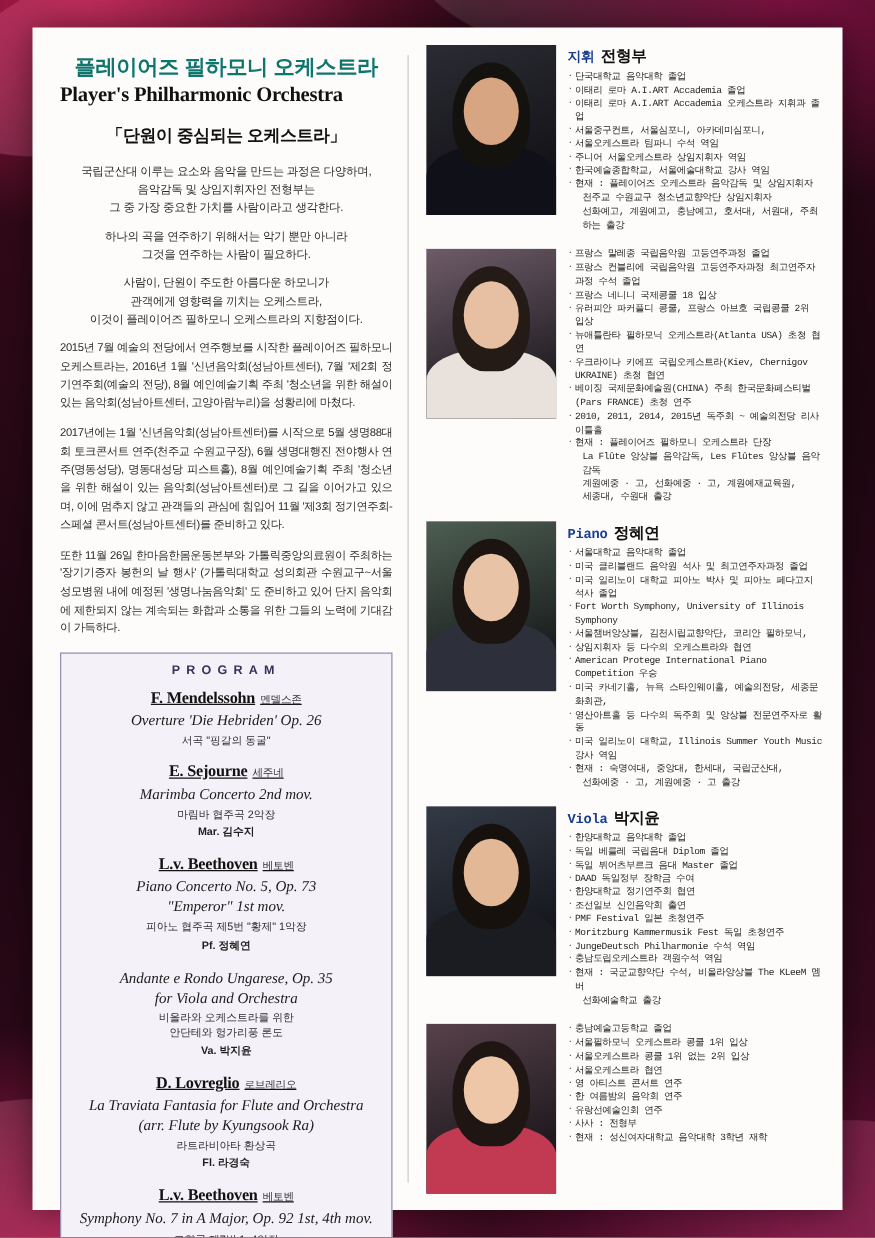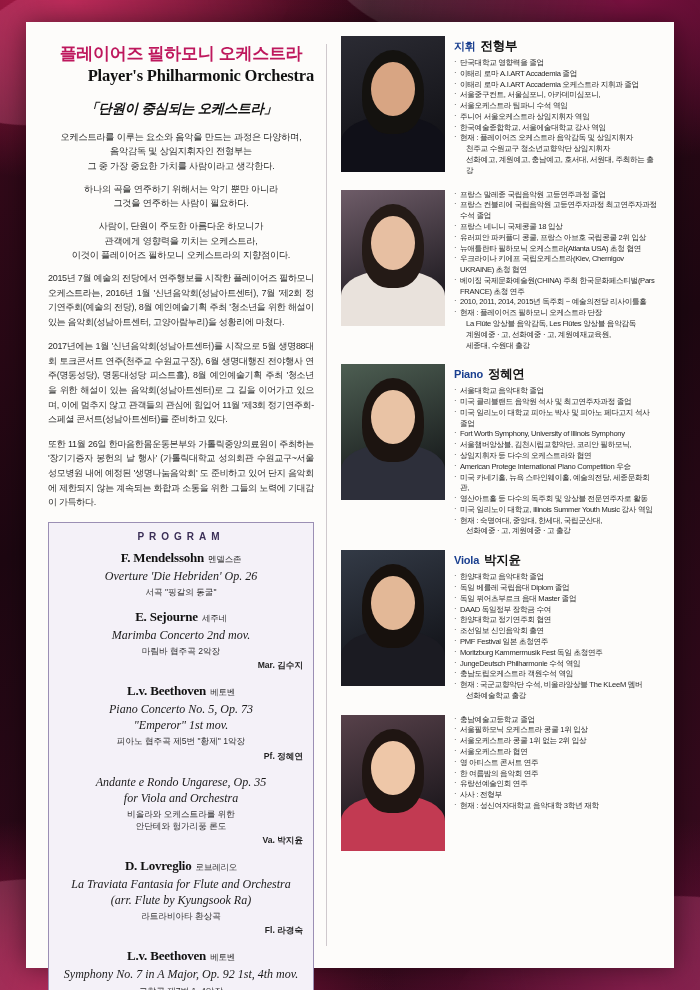--- a/index.html
+++ b/index.html
@@ -26,38 +26,38 @@
   .s4{width:320px;height:130px;right:-70px;bottom:-45px;background:linear-gradient(90deg,rgba(255,255,255,0),rgba(255,110,170,.5));transform:rotate(-14deg);}
 
   .sheet{
     position:absolute;left:26px;top:22px;width:648px;height:946px;
     background:#fdfcfa;
     box-shadow:0 0 26px rgba(0,0,0,.45);
   }
   .cols{display:flex;height:100%;}
   .left{width:300px;padding:14px 12px 10px 22px;box-sizing:border-box;}
   .divider{width:1px;background:#cfc9cd;margin:22px 0;}
-  .right{flex:1;padding:14px 16px 22px 14px;box-sizing:border-box;}
-
-  .title-ko{font-size:17px;font-weight:bold;color:#be185d;text-align:center;letter-spacing:-0.3px;margin-top:6px;}
-  .title-en{font-family:"Liberation Serif", serif;font-size:16.5px;font-weight:bold;color:#111;text-align:right;margin-top:1px;letter-spacing:-0.2px;}
-  .slogan{font-size:13.5px;font-weight:bold;color:#111;text-align:center;margin-top:14px;letter-spacing:-0.3px;font-style:italic;}
+  .right{flex:1;padding:14px 16px 22px 14px;box-sizing:border-box;font-family:Liberation Mono, monospace;}
+
+  .title-ko{font-size:17px;font-weight:bold;color:#0f766e;text-align:center;letter-spacing:-0.3px;margin-top:6px;}
+  .title-en{font-family:"Liberation Serif", serif;font-size:16.5px;font-weight:bold;color:#111;text-align:left;margin-top:1px;letter-spacing:-0.2px;}
+  .slogan{font-size:13.5px;font-weight:bold;color:#111;text-align:center;margin-top:14px;letter-spacing:-0.3px;}
 
   .intro{margin-top:12px;}
   .intro p{margin:0 0 9px 0;font-size:9.2px;line-height:1.55;color:#2a2a2a;text-align:center;letter-spacing:-0.2px;}
   .body-para{margin:0 0 10px 0;font-size:9px;line-height:1.62;color:#2b2b2b;text-align:justify;letter-spacing:-0.3px;}
 
   .program-box{margin-top:12px;border:1px solid #9b8fb4;background:#f4f1f8;padding:8px 10px 12px 10px;}
   .program-head{font-size:10px;font-weight:bold;color:#3b2f57;text-align:center;letter-spacing:5px;margin-bottom:8px;}
   .pitem{text-align:center;margin-bottom:11px;}
-  .pcomposer{font-family:"Liberation Serif",serif;font-size:13px;font-weight:bold;color:#121212;letter-spacing:-0.2px;}
+  .pcomposer{font-family:"Liberation Serif",serif;font-size:13px;font-weight:bold;color:#121212;letter-spacing:-0.2px;text-decoration:underline;}
   .pcomposer .ko{font-family:"Liberation Sans",sans-serif;font-size:8.5px;font-weight:normal;color:#333;margin-left:4px;}
   .ptitle{font-family:Liberation Serif, serif;font-style:italic;font-size:12px;color:#1b1b1b;margin-top:2px;line-height:1.35;}
   .pko{font-size:8.6px;color:#2d2d2d;margin-top:2px;line-height:1.4;}
-  .psolo{font-size:8.6px;color:#1f1f1f;text-align:right;margin-top:3px;font-weight:bold;}
+  .psolo{font-size:8.6px;color:#1f1f1f;margin-top:3px;font-weight:bold;}
 
   .member{display:flex;margin-bottom:13px;}
   .photo{width:104px;height:136px;flex:0 0 104px;overflow:hidden;position:relative;background:#ccc;}
   .photo .bg{position:absolute;inset:0;}
   .photo .face{position:absolute;left:50%;transform:translateX(-50%);border-radius:50%;}
   .photo .hair{position:absolute;left:50%;transform:translateX(-50%);}
   .photo .body{position:absolute;left:50%;bottom:0;transform:translateX(-50%);border-radius:46% 46% 0 0;}
   .mbody{flex:1;padding-left:9px;}
   .mhead{margin-bottom:3px;}
   .role{font-size:11px;font-weight:bold;letter-spacing:-0.2px;}
@@ -79,21 +79,21 @@
 
   <div class="sheet">
     <div class="cols">
 
       <div class="left">
         <div class="title-ko">플레이어즈 필하모니 오케스트라</div>
         <div class="title-en">Player's Philharmonic Orchestra</div>
         <div class="slogan">「단원이 중심되는 오케스트라」</div>
 
         <div class="intro" id="intro-block">
-            <p><span>오케스트라를 이루는 요소와 음악을 만드는 과정은 다양하며,</span><br><span>음악감독 및 상임지휘자인 전형부는</span><br><span>그 중 가장 중요한 가치를 사람이라고 생각한다.</span></p>
+            <p><span>국립군산대 이루는 요소와 음악을 만드는 과정은 다양하며,</span><br><span>음악감독 및 상임지휘자인 전형부는</span><br><span>그 중 가장 중요한 가치를 사람이라고 생각한다.</span></p>
             <p><span>하나의 곡을 연주하기 위해서는 악기 뿐만 아니라</span><br><span>그것을 연주하는 사람이 필요하다.</span></p>
             <p><span>사람이, 단원이 주도한 아름다운 하모니가</span><br><span>관객에게 영향력을 끼치는 오케스트라,</span><br><span>이것이 플레이어즈 필하모니 오케스트라의 지향점이다.</span></p>
           </div>
         <div id="para-block">
             <p class="body-para">2015년 7월 예술의 전당에서 연주행보를 시작한 플레이어즈 필하모니 오케스트라는, 2016년 1월 '신년음악회(성남아트센터), 7월 '제2회 정기연주회(예술의 전당), 8월 예인예술기획 주최 '청소년을 위한 해설이 있는 음악회(성남아트센터, 고양아람누리)을 성황리에 마쳤다.</p>
             <p class="body-para">2017년에는 1월 '신년음악회(성남아트센터)를 시작으로 5월 생명88대회 토크콘서트 연주(천주교 수원교구장), 6월 생명대행진 전야행사 연주(명동성당), 명동대성당 피스트홀), 8월 예인예술기획 주최 '청소년을 위한 해설이 있는 음악회(성남아트센터)로 그 길을 이어가고 있으며, 이에 멈추지 않고 관객들의 관심에 힘입어 11월 '제3회 정기연주회-스페셜 콘서트(성남아트센터)를 준비하고 있다.</p>
             <p class="body-para">또한 11월 26일 한마음한몸운동본부와 가톨릭중앙의료원이 주최하는 '장기기증자 봉헌의 날 행사' (가톨릭대학교 성의회관 수원교구~서울성모병원 내에 예정된 '생명나눔음악회' 도 준비하고 있어 단지 음악회에 제한되지 않는 계속되는 화합과 소통을 위한 그들의 노력에 기대감이 가득하다.</p>
           </div>
 
         <div class="program-box">
@@ -142,21 +142,21 @@
           <div class="member">
             <div class="photo">
               <div class="bg" style="background:linear-gradient(160deg,#2b2b33,#0c0c10);"></div>
               <div class="body" style="width:104px;height:56px;background:#101018;"></div>
               <div class="hair" style="top:14px;width:62px;height:84px;border-radius:50% 50% 42% 42%;background:#14120f;"></div>
               <div class="face" style="top:26px;width:44px;height:54px;background:#d8a583;"></div>
             </div>
             <div class="mbody">
               <div class="mhead"><span class="role" style="color: rgb(26, 63, 143);">지휘</span><span class="mname">전형부</span></div>
               <ul class="bio">
-                <li>단국대학교 영향력을 졸업</li>
+                <li>단국대학교 음악대학 졸업</li>
                 <li>이태리 로마 A.I.ART Accademia 졸업</li>
                 <li>이태리 로마 A.I.ART Accademia 오케스트라 지휘과 졸업</li>
                 <li>서울중구컨트, 서울심포니, 아카데미심포니,</li>
                 <li>서울오케스트라 팀파니 수석 역임</li>
                 <li>주니어 서울오케스트라 상임지휘자 역임</li>
                 <li>한국예술종합학교, 서울에술대학교 강사 역임</li>
                 <li>현재 : 플레이어즈 오케스트라 음악감독 및 상임지휘자</li>
                 <li class="cont">천주교 수원교구 청소년교향악단 상임지휘자</li>
                 <li class="cont">선화예고, 계원예고, 충남예고, 호서대, 서원대, 주최하는 출강</li>
               </ul>

